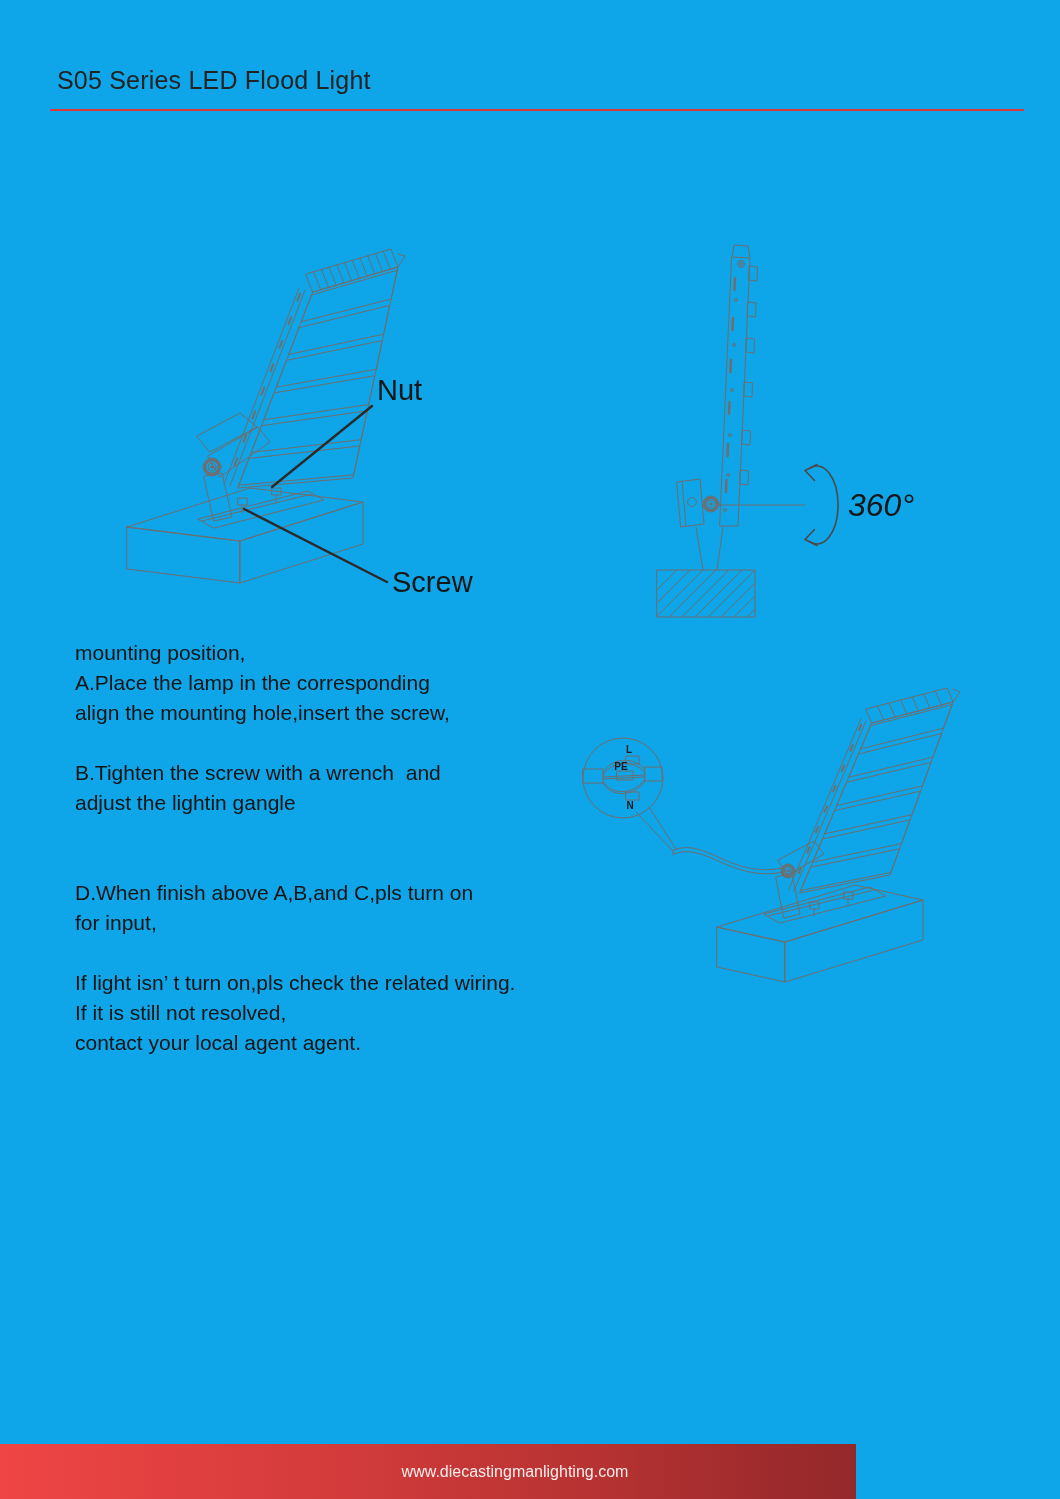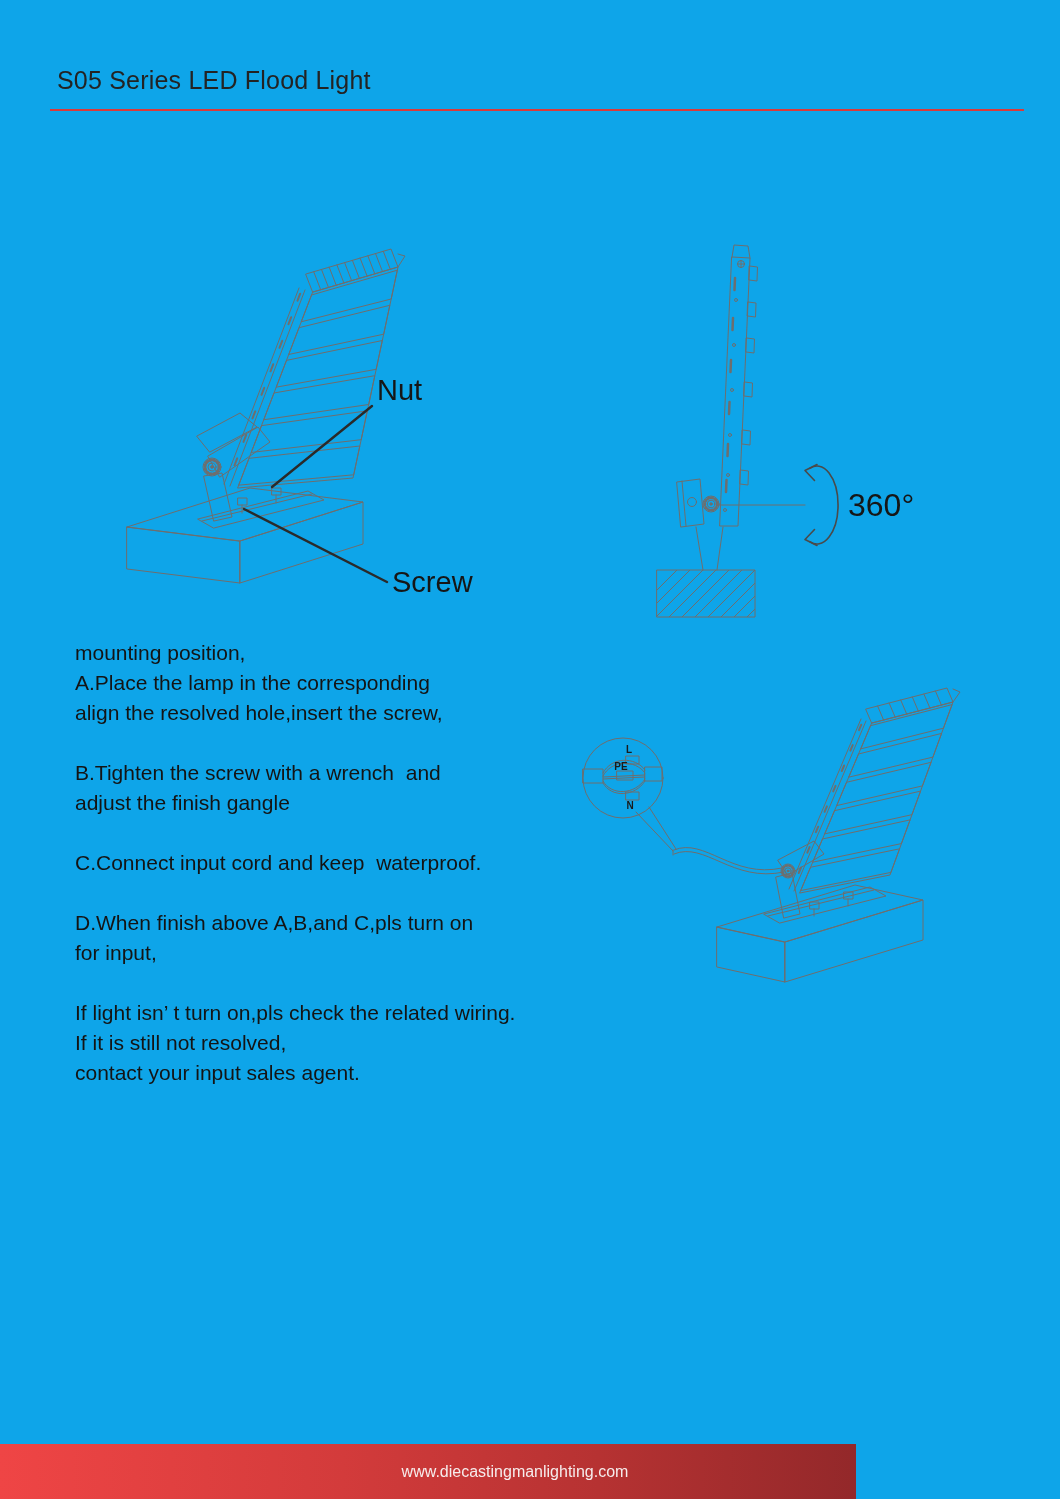--- a/index.html
+++ b/index.html
@@ -100,21 +100,21 @@
 
       <g stroke="#2a2a2a" stroke-width="2.4">
         <line x1="272" y1="176" x2="172" y2="257"></line>
         <line x1="287" y1="352" x2="144" y2="279"></line>
       </g>
       <text class="draw-label" x="277" y="170" font-size="29" stroke="none">Nut</text>
       <text class="draw-label" x="292" y="362" font-size="29" stroke="none">Screw</text>
     </svg>
   </div>
 
-  <div class="drawing" style="left:620px;top:230px;">
+  <div class="drawing" style="left:620px;top:230px;font-style:italic;">
     <svg width="400" height="400" viewBox="0 0 400 400" fill="none" stroke="#6e6e6e" stroke-width="1" stroke-linejoin="round" stroke-linecap="round">
 
       <defs>
         <clipPath id="groundClip">
             <rect x="37" y="340" width="98" height="47"></rect>
           </clipPath>
       </defs>
       <rect x="37" y="340" width="98" height="47"></rect>
       <g clip-path="url(#groundClip)">
         <line x1="5" y1="392" x2="57" y2="340"></line>
@@ -176,33 +176,32 @@
         <polyline points="197,234.5 185,240.5 194.5,250.5"></polyline>
         <polyline points="197,315.5 185,309.5 194.5,299.5"></polyline>
       </g>
       <text class="draw-label" x="228" y="286" font-size="32" stroke="none">360°</text>
     </svg>
   </div>
 
   <div class="instructions">
     <div class="line">mounting position,</div>
     <div class="line">A.Place the lamp in the corresponding</div>
-    <div class="line">align the resolved hole,insert the screw,</div>
+    <div class="line">align the mounting hole,insert the screw,</div>
     <div class="line"></div>
     <div class="line">B.Tighten the screw with a wrench  and</div>
-    <div class="line">adjust the finish gangle</div>
-    <div class="line"></div>
-    <div class="line">C.Connect input cord and keep  waterproof.</div>
+    <div class="line">adjust the lightin gangle</div>
+    <div class="line"></div>
     <div class="line"></div>
     <div class="line">D.When finish above A,B,and C,pls turn on</div>
     <div class="line">for input,</div>
     <div class="line"></div>
     <div class="line">If light isn’ t turn on,pls check the related wiring.</div>
     <div class="line">If it is still not resolved,</div>
-    <div class="line">contact your input sales agent.</div>
+    <div class="line">contact your local agent agent.</div>
   </div>
 
   <div class="drawing" style="left:570px;top:680px;">
     <svg width="420" height="320" viewBox="0 0 420 320" fill="none" stroke="#6e6e6e" stroke-width="1" stroke-linejoin="round" stroke-linecap="round">
 
       <polygon points="147,247 285,205 353,220 215,262"></polygon>
       <polygon points="147,247 215,262 215,302 147,287"></polygon>
       <polygon points="215,262 353,220 353,260 215,302"></polygon>
 
       <polygon points="194,234 300,207 316,216 210,243"></polygon>

